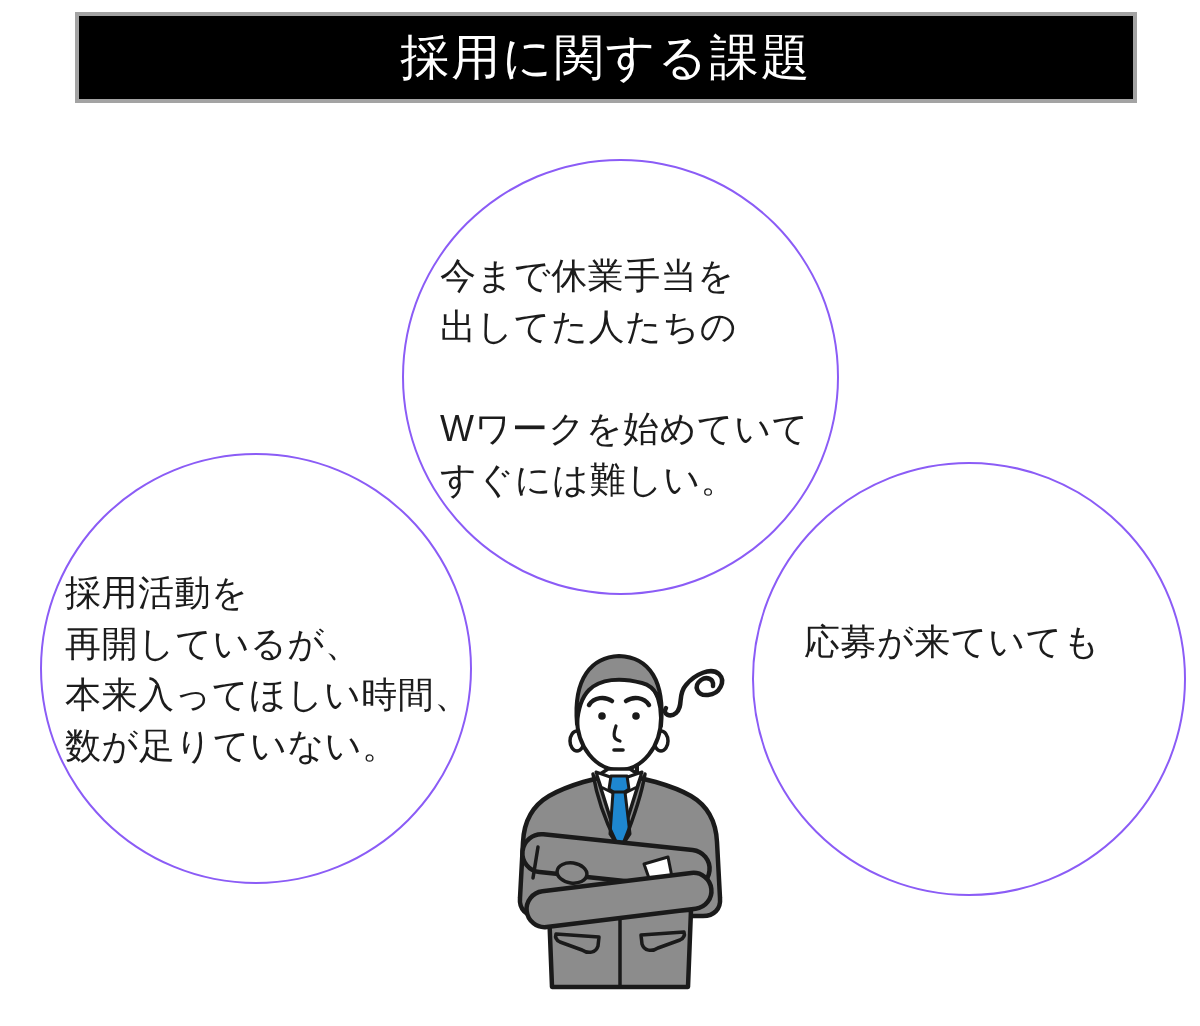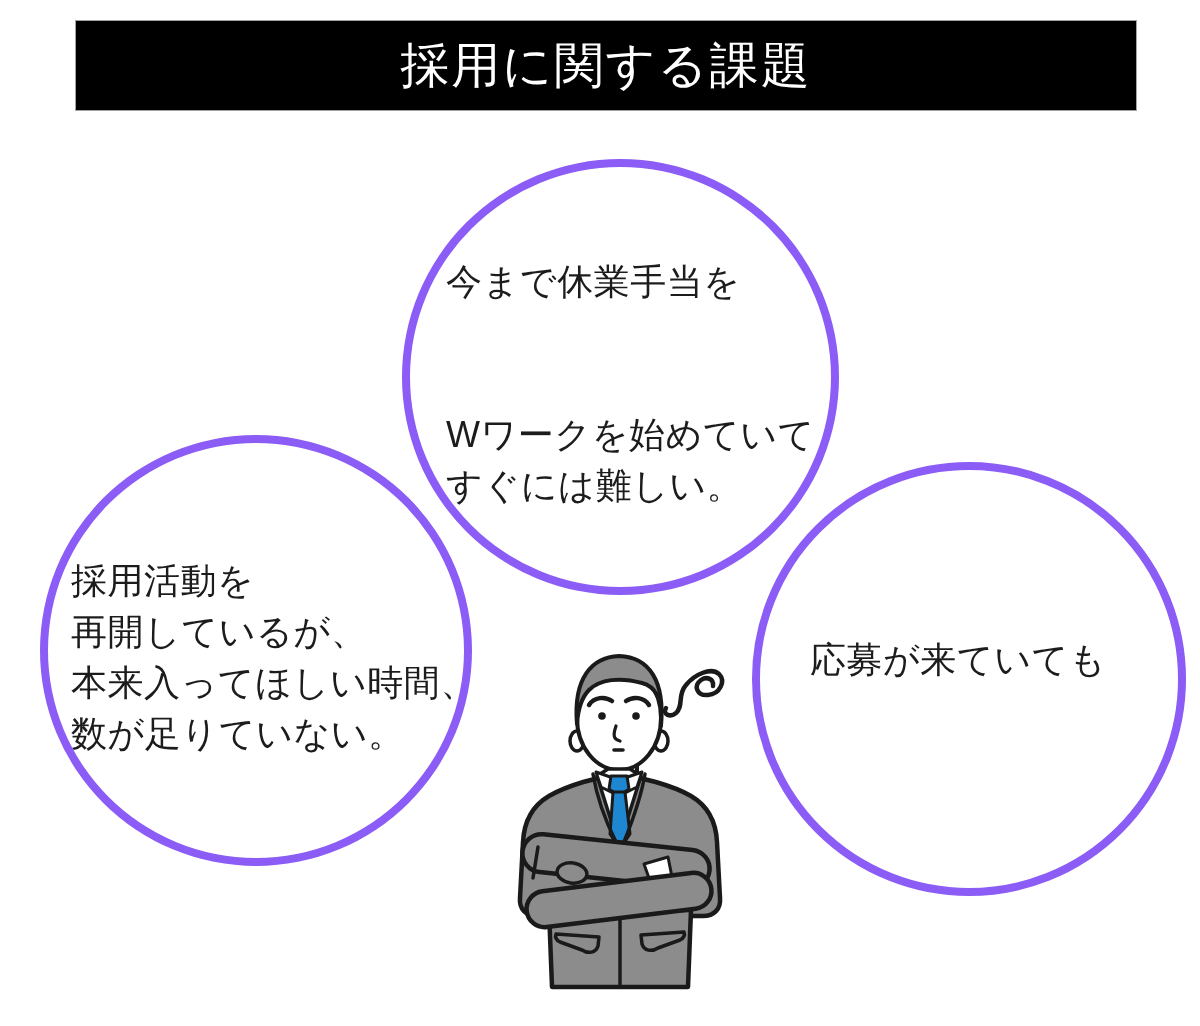--- a/index.html
+++ b/index.html
@@ -2,59 +2,59 @@
 <html><head>
 <meta charset="utf-8">
 <style>
   html,body{margin:0;padding:0;background:#ffffff;}
   .canvas{
     position:relative;width:1200px;height:1026px;background:#ffffff;overflow:hidden;
     font-family:"Liberation Sans","DejaVu Sans",sans-serif;color:#1a1a1a;
   }
   
   .title-bar{
-    position:absolute;left:75px;top:20px;width:1062px;height:91px;
-    background:#000000;border:1px solid #a3a3a3;box-sizing:border-box;
+    position:absolute;left:75px;top:12px;width:1062px;height:91px;
+    background:#000000;border:4px solid #a3a3a3;box-sizing:border-box;
     display:flex;align-items:center;justify-content:center;
   }
   .title-bar h1{
     margin:0;color:#ffffff;font-size:49px;font-weight:500;letter-spacing:2px;line-height:1;
   }
   
   .circle{
-    position:absolute;border:8px solid #8b5cf6;border-radius:50%;
+    position:absolute;border:2px solid #8b5cf6;border-radius:50%;
     box-sizing:border-box;background:transparent;
   }
   .circle-top{left:402px;top:159px;width:437px;height:436px;}
-  .circle-left{left:40px;top:435px;width:432px;height:431px;}
+  .circle-left{left:40px;top:453px;width:432px;height:431px;}
   .circle-right{left:752px;top:462px;width:434px;height:434px;}
   .circle-text{
     position:absolute;margin:0;font-size:36px;line-height:51px;color:#1c1c1c;
     white-space:nowrap;letter-spacing:0.5px;
   }
   .circle-top .circle-text{left:36px;top:89px;}
   .circle-left .circle-text{left:23px;top:112px;}
-  .circle-right .circle-text{left:50px;top:164px;text-align:right;}
+  .circle-right .circle-text{left:50px;top:152px;text-align:right;}
   
   .illustration{position:absolute;left:492px;top:646px;width:256px;height:348px;}
   .illustration svg{display:block;width:100%;height:100%;}
 </style>
 </head>
 <body>
 
 <div class="canvas">
 
   <header class="title-bar">
     <h1>採用に関する課題</h1>
   </header>
 
   <div class="circle circle-top">
     <p class="circle-text">
       <span>今まで休業手当を</span><br>
-      <br>
+      <span>出してた人たちの</span><br>
       <br>
       <span>Wワークを始めていて</span><br>
       <span>すぐには難しい。</span>
     </p>
   </div>
 
   <div class="circle circle-left">
     <p class="circle-text">
       <span>採用活動を</span><br>
       <span>再開しているが、</span><br>

